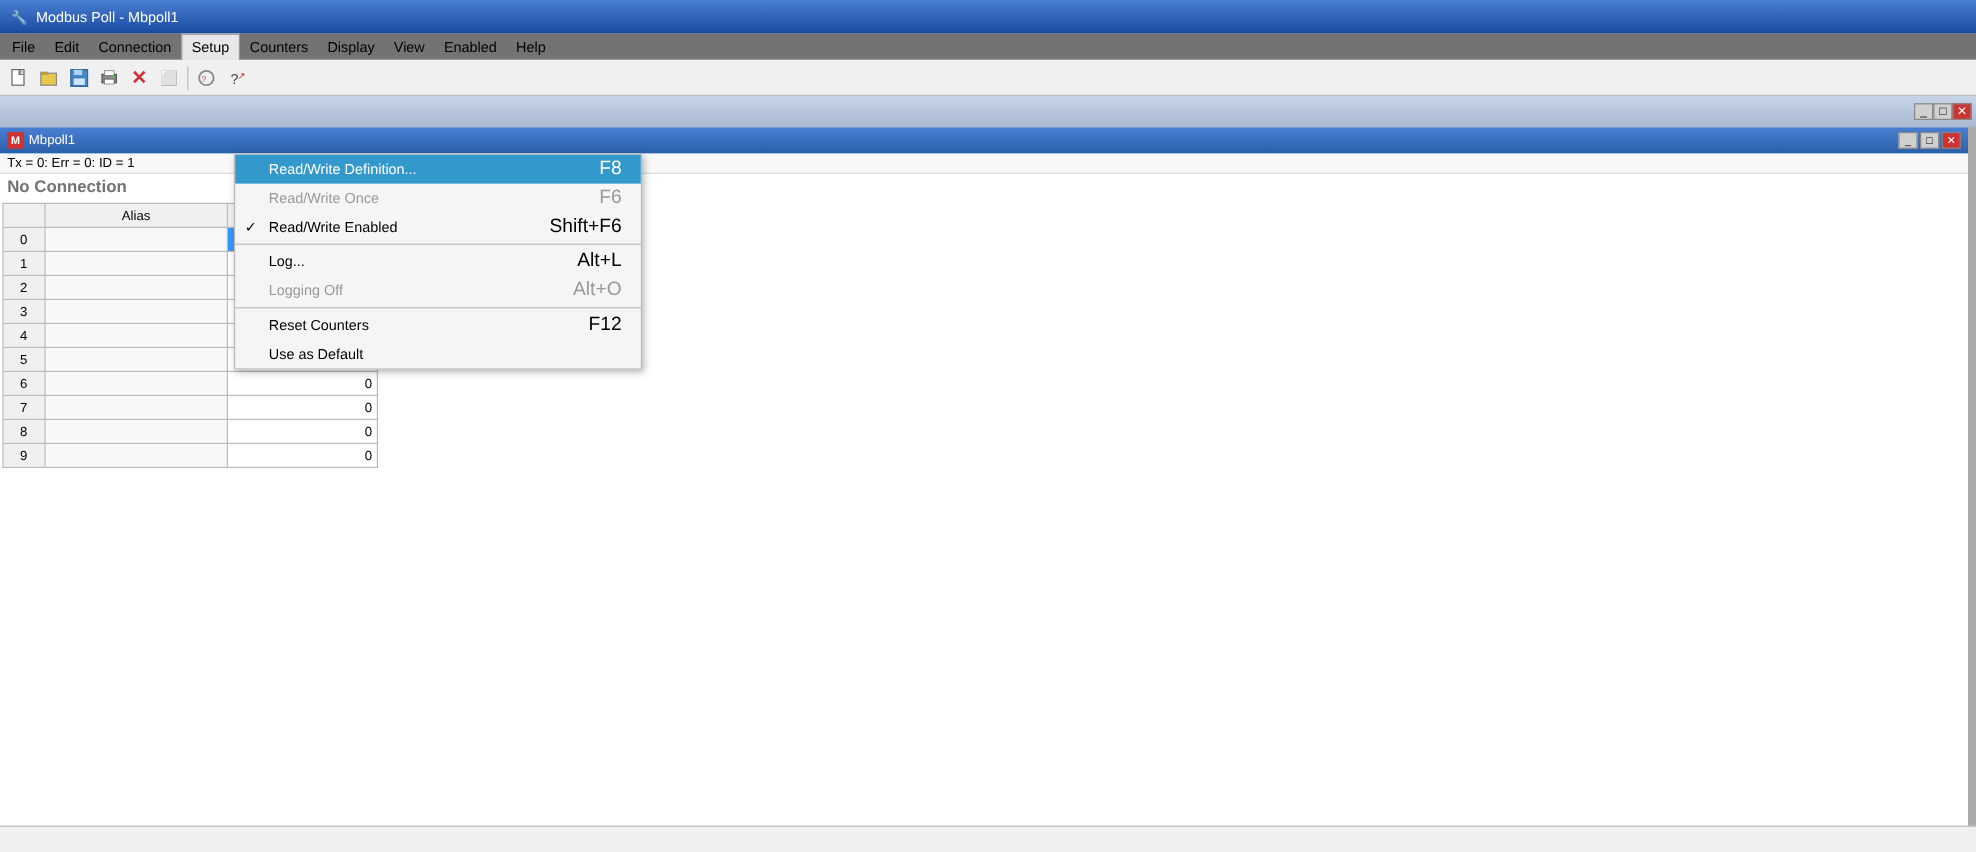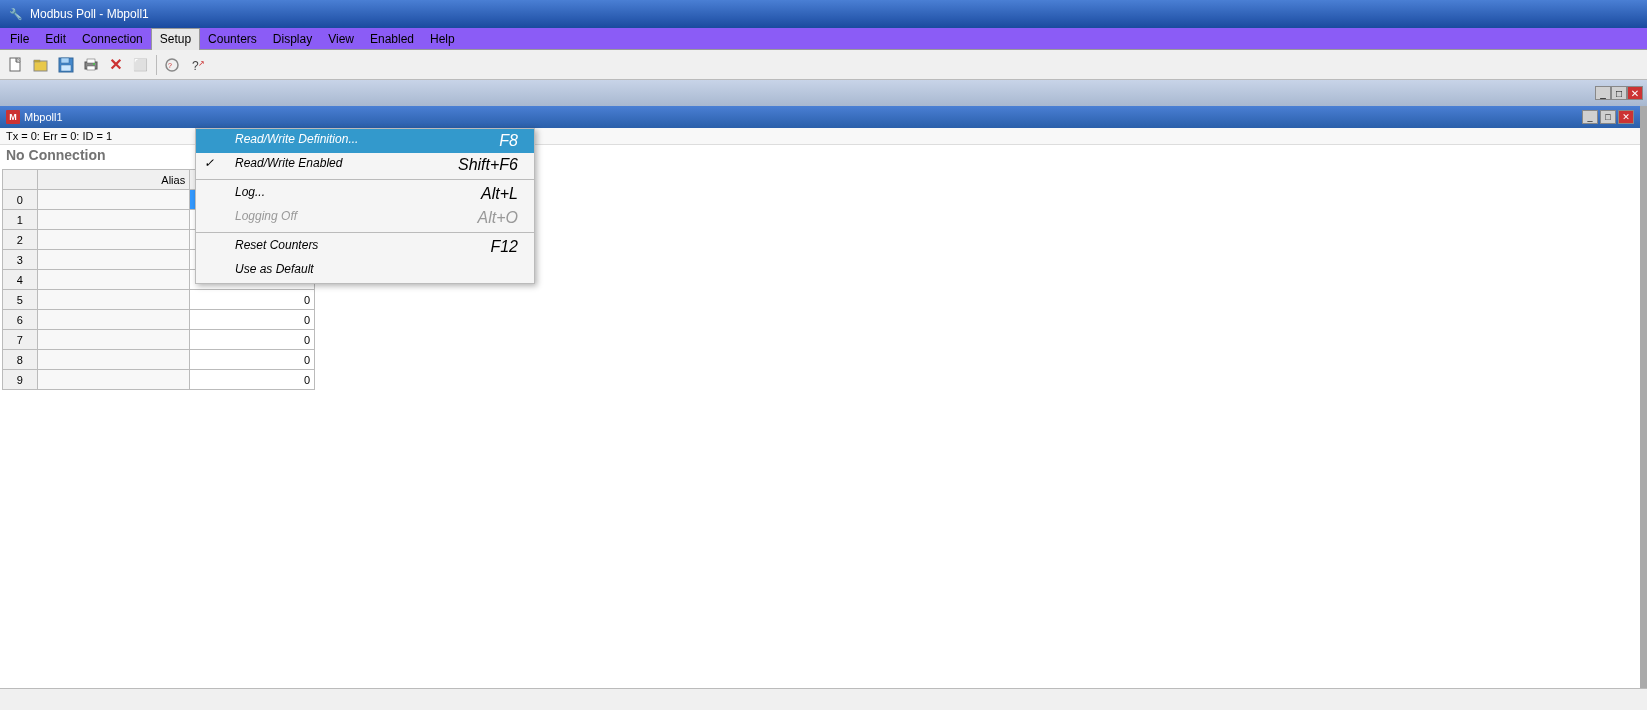--- a/index.html
+++ b/index.html
@@ -32,21 +32,21 @@
       justify-content: center;
       font-size: 11px;
     }
     .title-bar-text {
       font-size: 12px;
       font-weight: normal;
     }
 
     
     .menu-bar {
-      background: #8b5cf6;
+      background: #737373;
       height: 22px;
       display: flex;
       align-items: center;
       border-bottom: 1px solid #999;
       padding: 0 2px;
     }
     .menu-item {
       padding: 2px 8px;
       cursor: pointer;
       height: 22px;
@@ -164,21 +164,21 @@
     
     .data-grid {
       width: 313px;
       border-collapse: collapse;
       font-size: 11px;
     }
     .data-grid th {
       background: #f0f0f0;
       border: 1px solid #bbb;
       padding: 1px 4px;
-      text-align: right;
+      text-align: center;
       font-weight: normal;
       height: 20px;
     }
     .data-grid td {
       border: 1px solid #bbb;
       padding: 1px 4px;
       height: 20px;
     }
     .data-grid td.row-num {
       text-align: center;
@@ -204,26 +204,26 @@
       top: 48px;
       left: 195px;
       background: #f5f5f5;
       border: 1px solid #bbb;
       box-shadow: 2px 2px 6px rgba(0,0,0,0.3);
       min-width: 340px;
       z-index: 1000;
     }
     .dropdown-item {
       display: flex;
-      padding: 3px 16px 3px 39px;
+      align-items: center;
+      padding: 3px 16px 3px 28px;
       cursor: pointer;
       height: 24px;
       position: relative;
       font-size: 12px;
-      font-style: italic;
     }
     .dropdown-item.highlighted {
       background: #3399cc;
       color: white;
     }
     .dropdown-item.disabled {
       color: #999;
       cursor: default;
     }
     .dropdown-item .checkmark {
@@ -433,20 +433,24 @@
       </div>
     </div>
 
     <div class="dropdown-menu">
 
       <div class="dropdown-item highlighted">
         <span>Read/Write Definition...</span>
         <span class="shortcut">F8</span>
       </div>
 
+      <div class="dropdown-item disabled">
+        <span>Read/Write Once</span>
+        <span class="shortcut">F6</span>
+      </div>
 
       <div class="dropdown-item">
         <span class="checkmark">✓</span>
         <span>Read/Write Enabled</span>
         <span class="shortcut">Shift+F6</span>
       </div>
 
       <div class="dropdown-separator"></div>
 
       <div class="dropdown-item">

